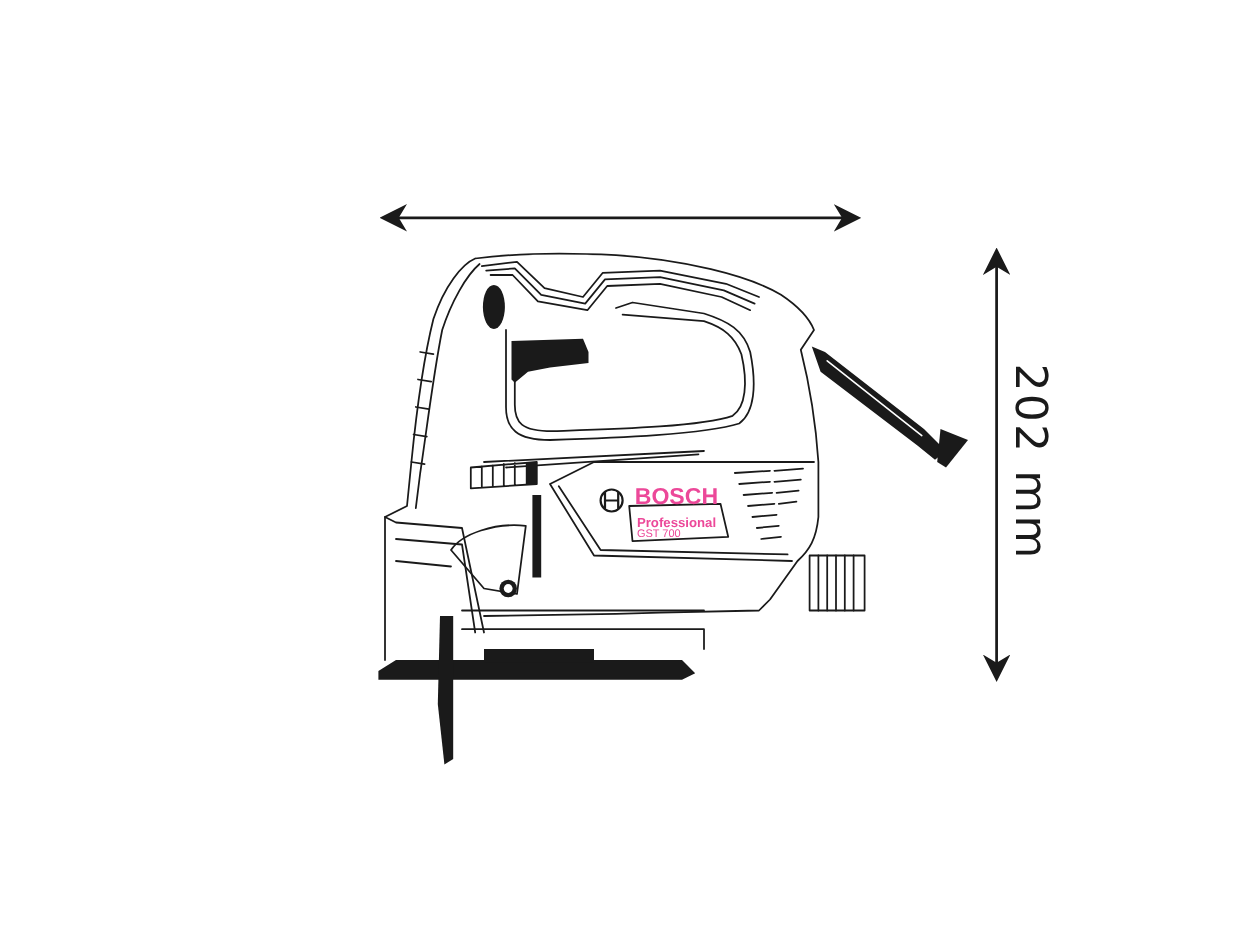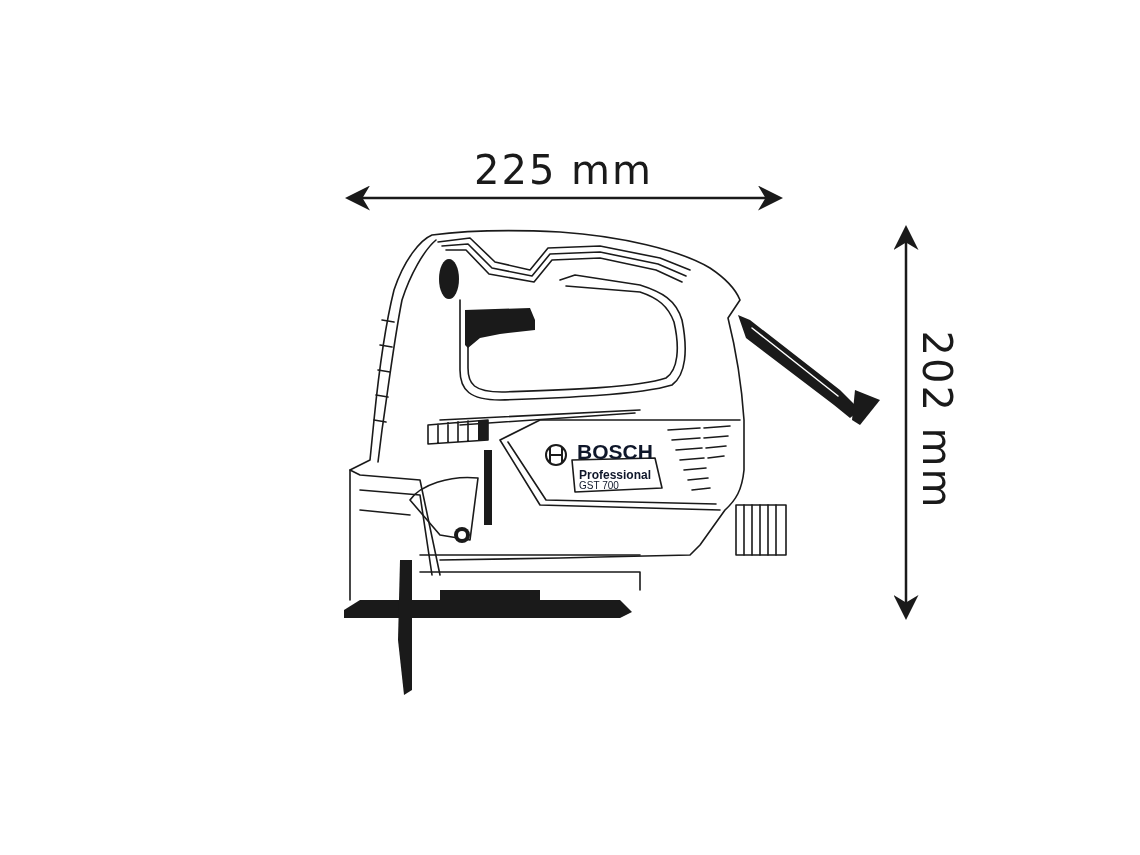--- a/index.html
+++ b/index.html
@@ -5,21 +5,21 @@
   html, body { margin: 0; padding: 0; background: #ffffff; }
   body { width: 1140px; height: 855px; position: relative; overflow: hidden;
          font-family: "Liberation Sans", sans-serif; }
   #stage { position: absolute; left: 0; top: 0; width: 1140px; height: 855px; }
   .dim-label { position: absolute; font-family: "DejaVu Sans", sans-serif;
                color: #1a1a1a; font-size: 40px; letter-spacing: 2px; white-space: nowrap; }
   #width-label { left: 474px; top: 147px; }
   #height-label { left: 937px; top: 420px; transform: translate(-50%, -50%) rotate(90deg);
                   transform-origin: center; }
   .brand { position: absolute; font-family: "Liberation Sans", sans-serif; font-weight: bold;
-           color: #0f172a; white-space: nowrap; }
+           color: #ec4899; white-space: nowrap; }
   #brand-name { left: 577px; top: 440px; font-size: 21px; }
   #brand-line { left: 579px; top: 468px; font-size: 12px; }
   #brand-model { left: 579px; top: 480px; font-size: 10px; font-weight: normal; }
 </style>
 </head>
 <body>
 
 <div id="stage">
   <svg width="1140" height="855" viewBox="0 0 1140 855" xmlns="http://www.w3.org/2000/svg">
     <defs>
@@ -96,19 +96,18 @@
         <path d="M752,328 L838,396"></path>
       </g>
 
       <g fill="none" stroke="#1a1a1a" stroke-width="2">
         <circle cx="556" cy="455" r="10"></circle>
         <path d="M550,455 L562,455 M550,448 L550,462 M562,448 L562,462"></path>
       </g>
     </g>
   </svg>
 
-  <div id="width-label" class="dim-label">225 mm</div>
   <div id="height-label" class="dim-label">202 mm</div>
 
   <div id="brand-name" class="brand">BOSCH</div>
   <div id="brand-line" class="brand">Professional</div>
   <div id="brand-model" class="brand">GST 700</div>
 </div>
 
 </body></html>

